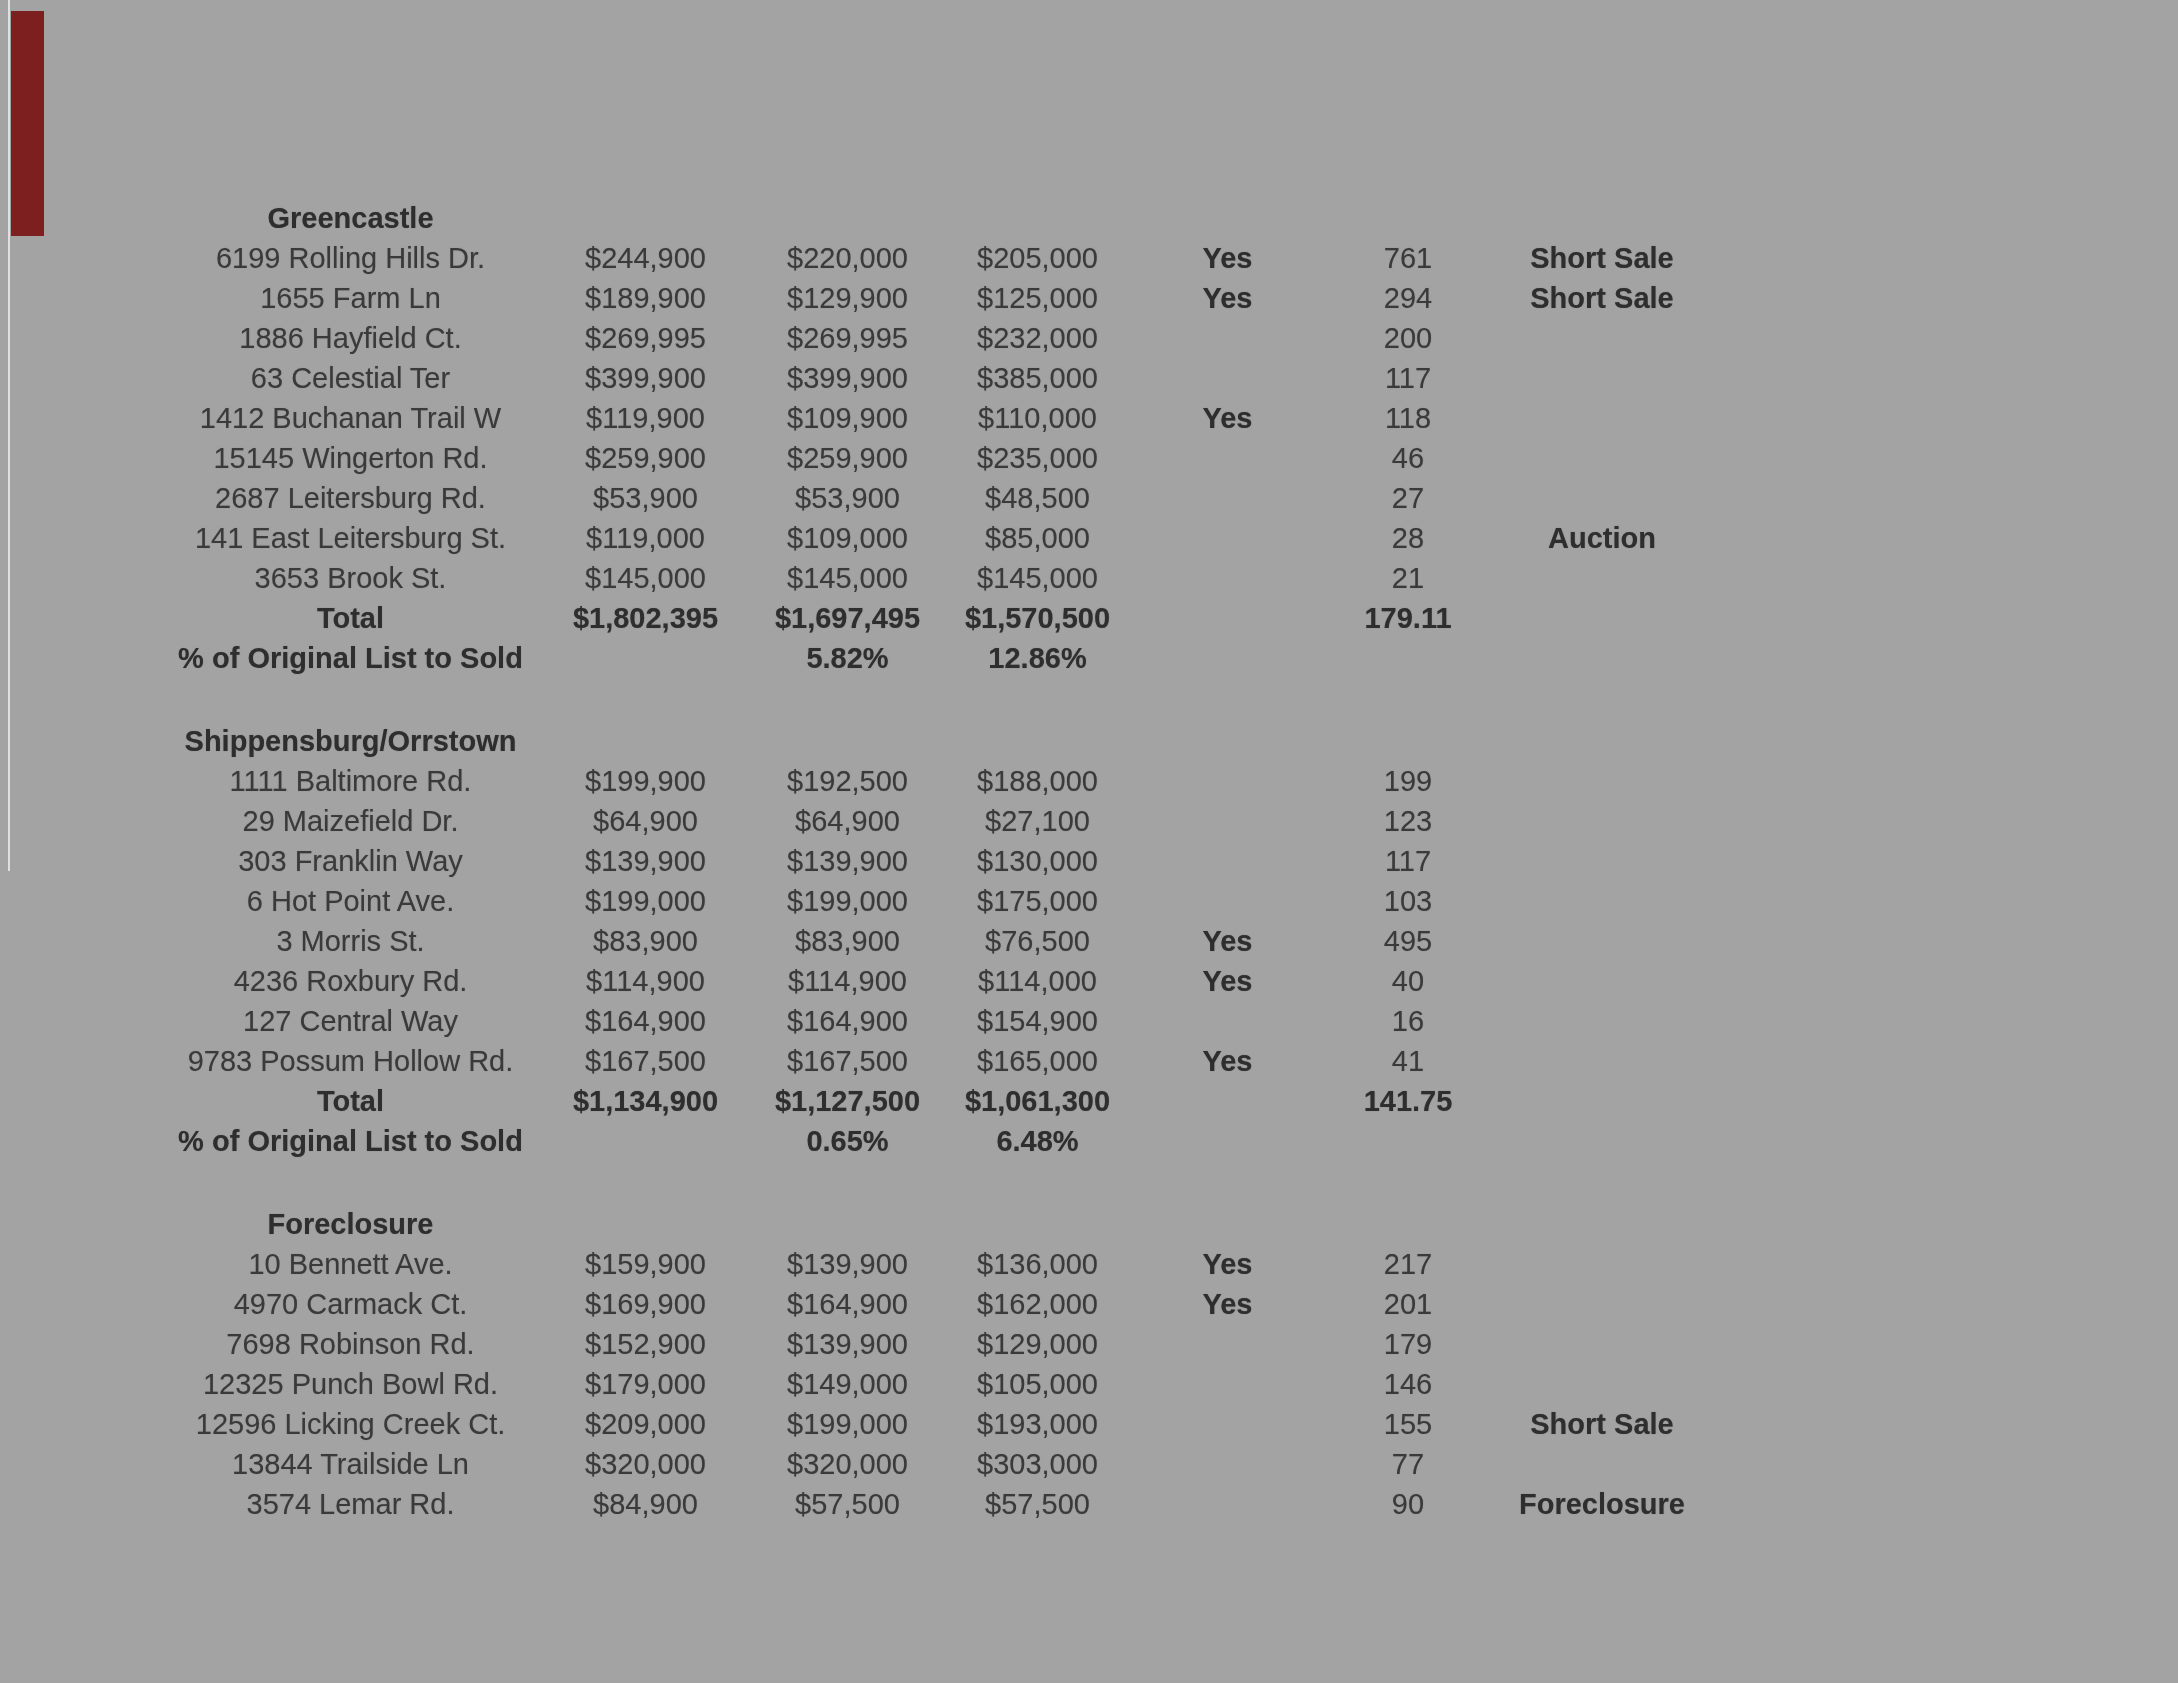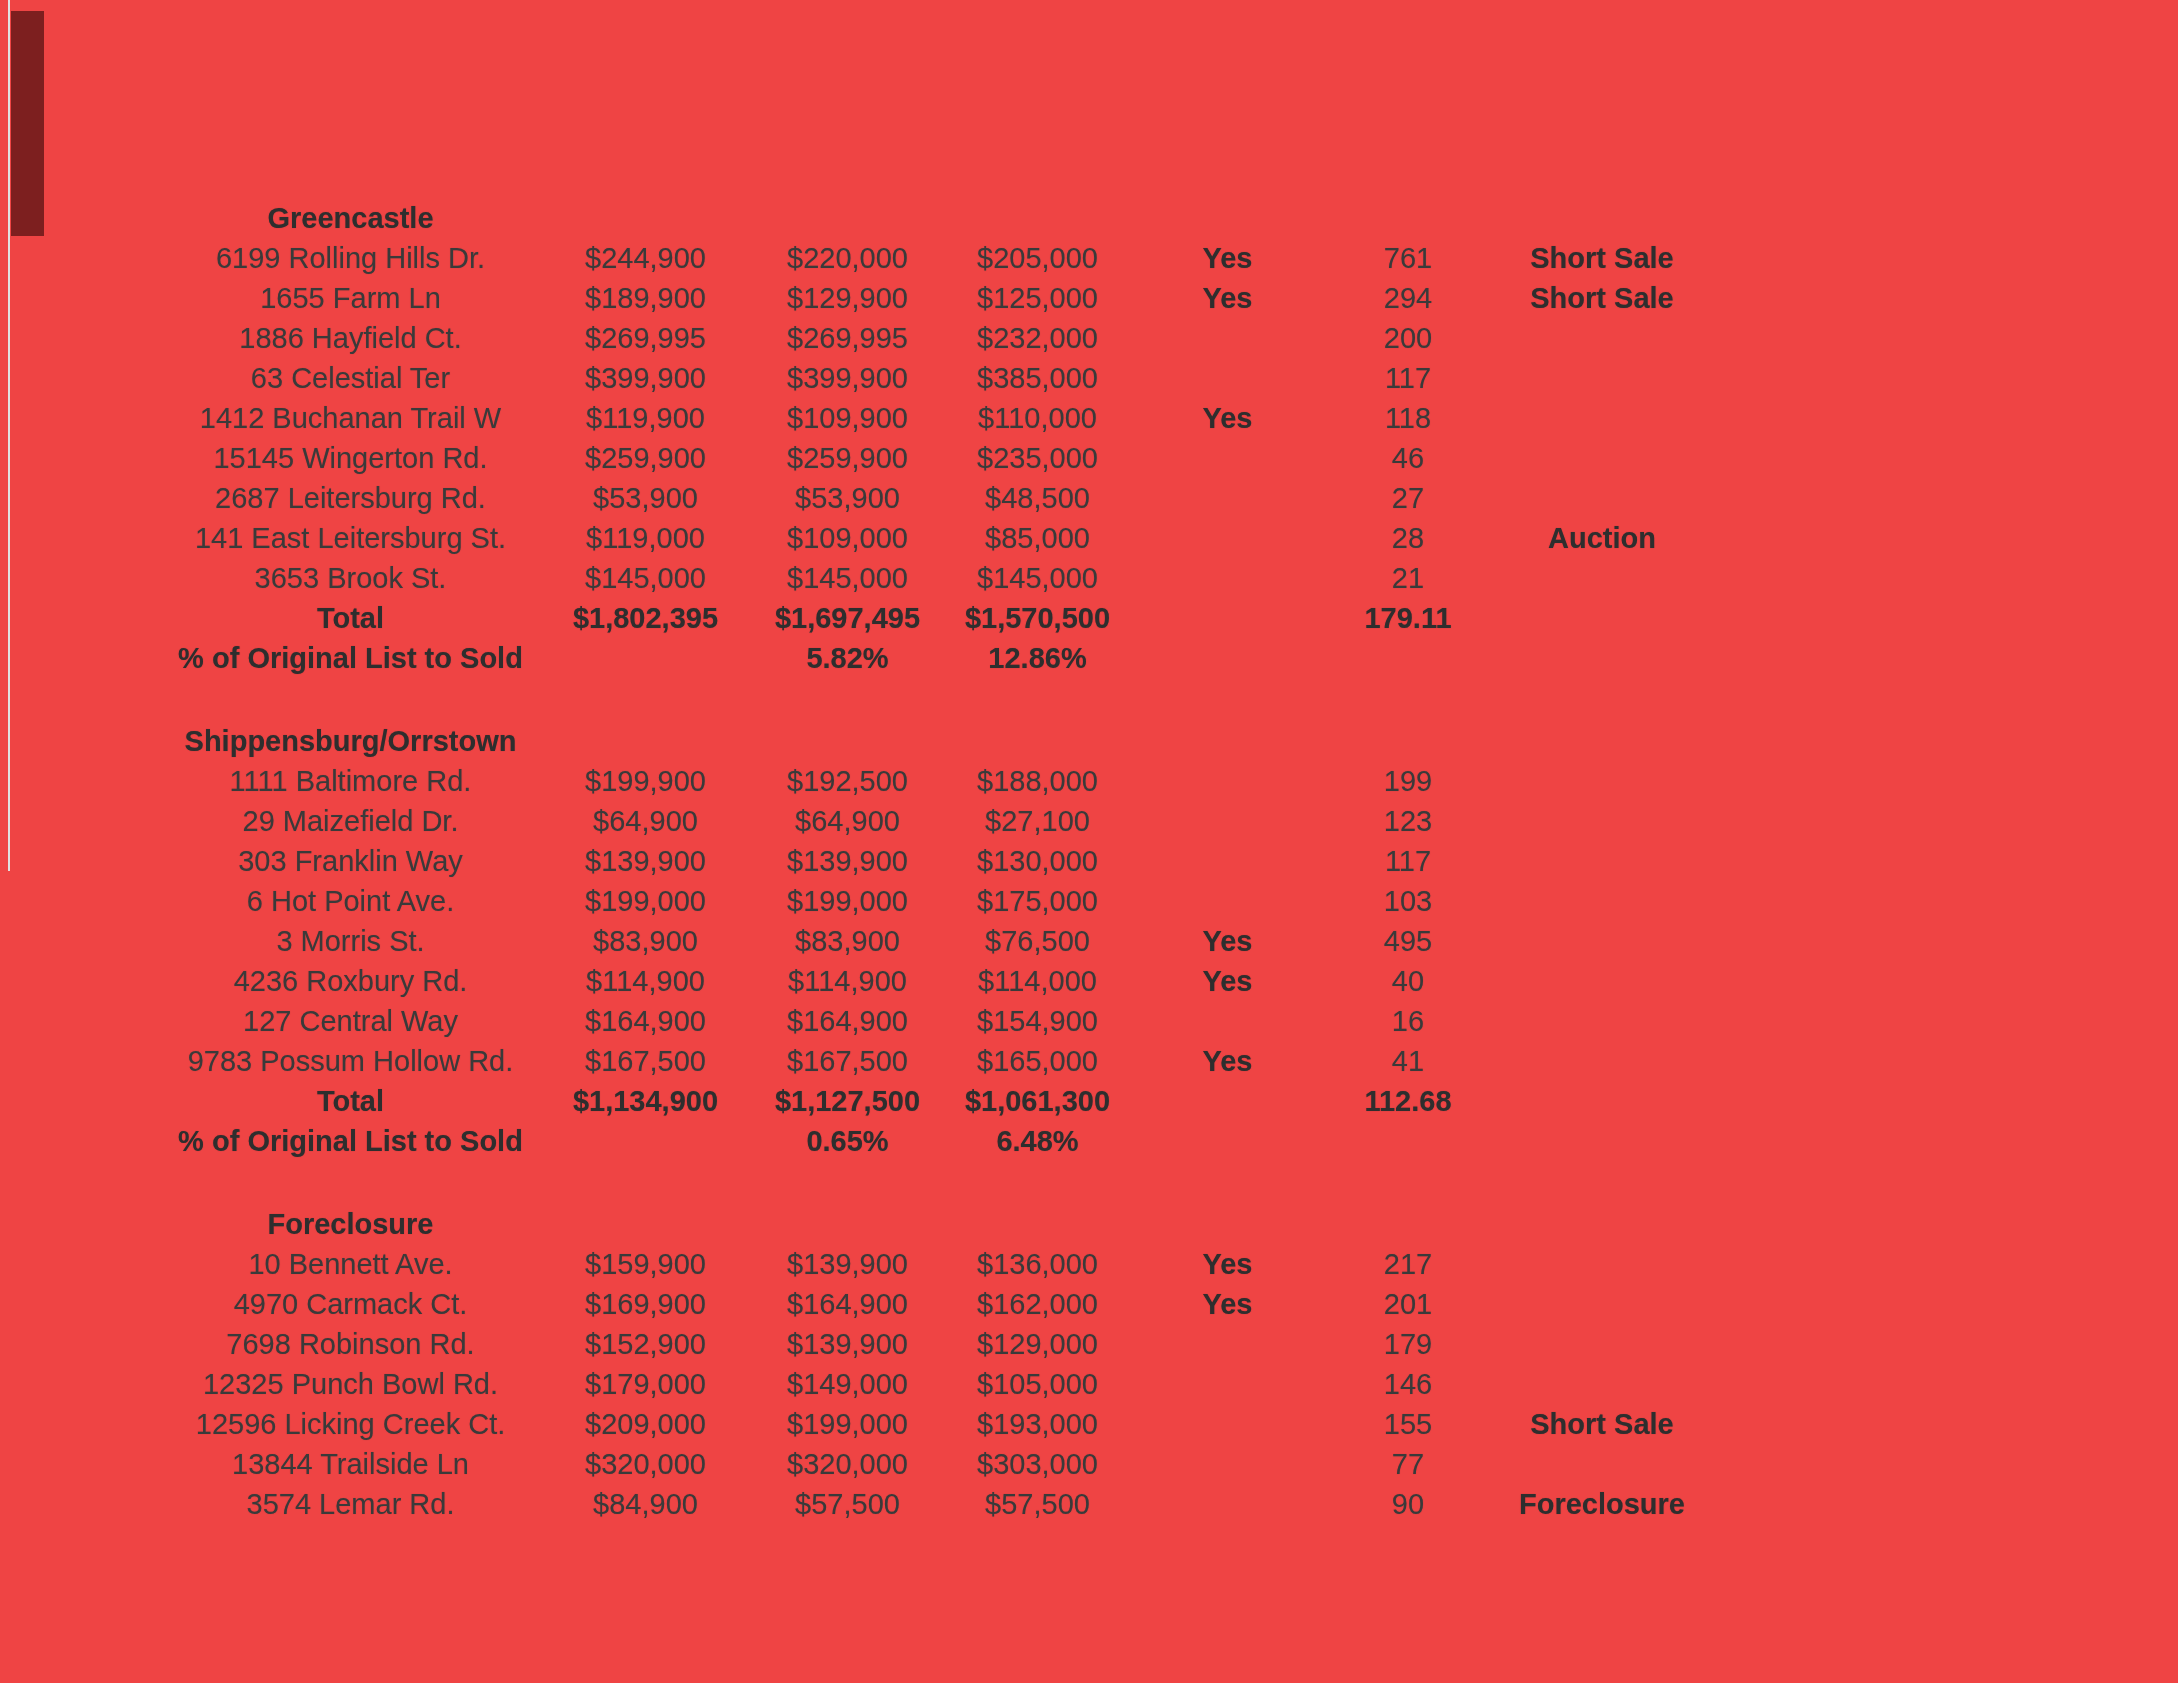--- a/index.html
+++ b/index.html
@@ -57,21 +57,21 @@
   }
   .bold {
     font-weight: bold;
     color: #2e2e2e;
     text-shadow: 0 0 1px rgba(46,46,46,0.4);
   }
 </style>
 </head>
 <body>
 
-<div class="page" style="background: #ef4444;">
+<div class="page" style="background: #a3a3a3;">
   <div class="scan-edge-line"></div>
   <div class="red-bar" style="background: rgb(125, 31, 31);"></div>
   <div class="sheet">
       <div class="section">
         <div class="row">
           <span class="cell bold">Greencastle</span>
         </div>
         <div class="row">
           <span class="cell">6199 Rolling Hills Dr.</span>
           <span class="cell">$244,900</span>
@@ -247,21 +247,21 @@
           <span class="cell bold">Yes</span>
           <span class="cell">41</span>
           <span class="cell bold"></span>
         </div>
         <div class="row">
           <span class="cell bold">Total</span>
           <span class="cell bold">$1,134,900</span>
           <span class="cell bold">$1,127,500</span>
           <span class="cell bold">$1,061,300</span>
           <span class="cell"></span>
-          <span class="cell bold">112.68</span>
+          <span class="cell bold">141.75</span>
           <span class="cell"></span>
         </div>
         <div class="row">
           <span class="cell bold">% of Original List to Sold</span>
           <span class="cell"></span>
           <span class="cell bold">0.65%</span>
           <span class="cell bold">6.48%</span>
           <span class="cell"></span>
           <span class="cell"></span>
           <span class="cell"></span>

